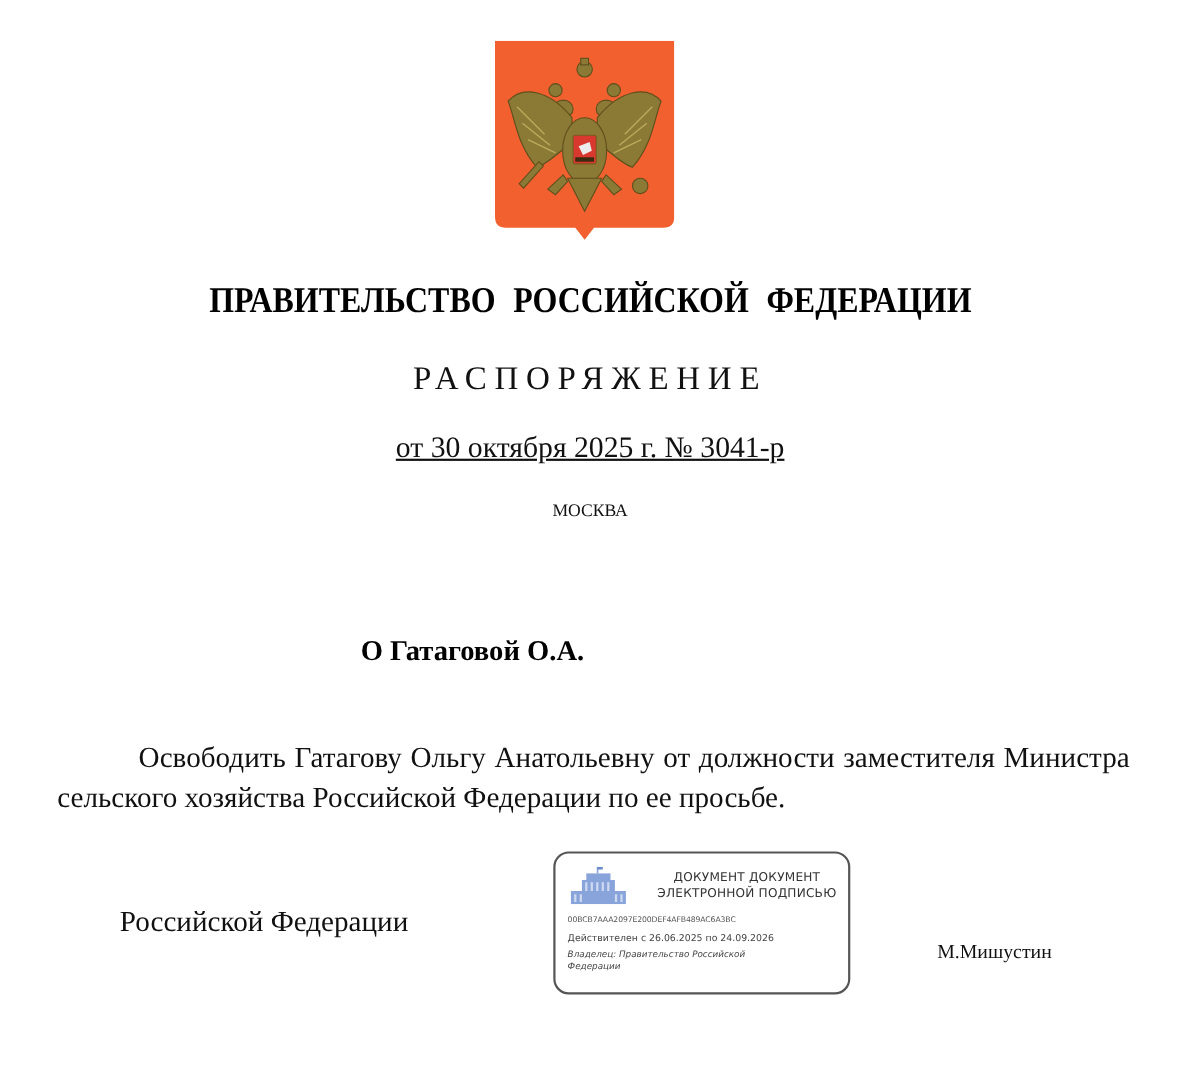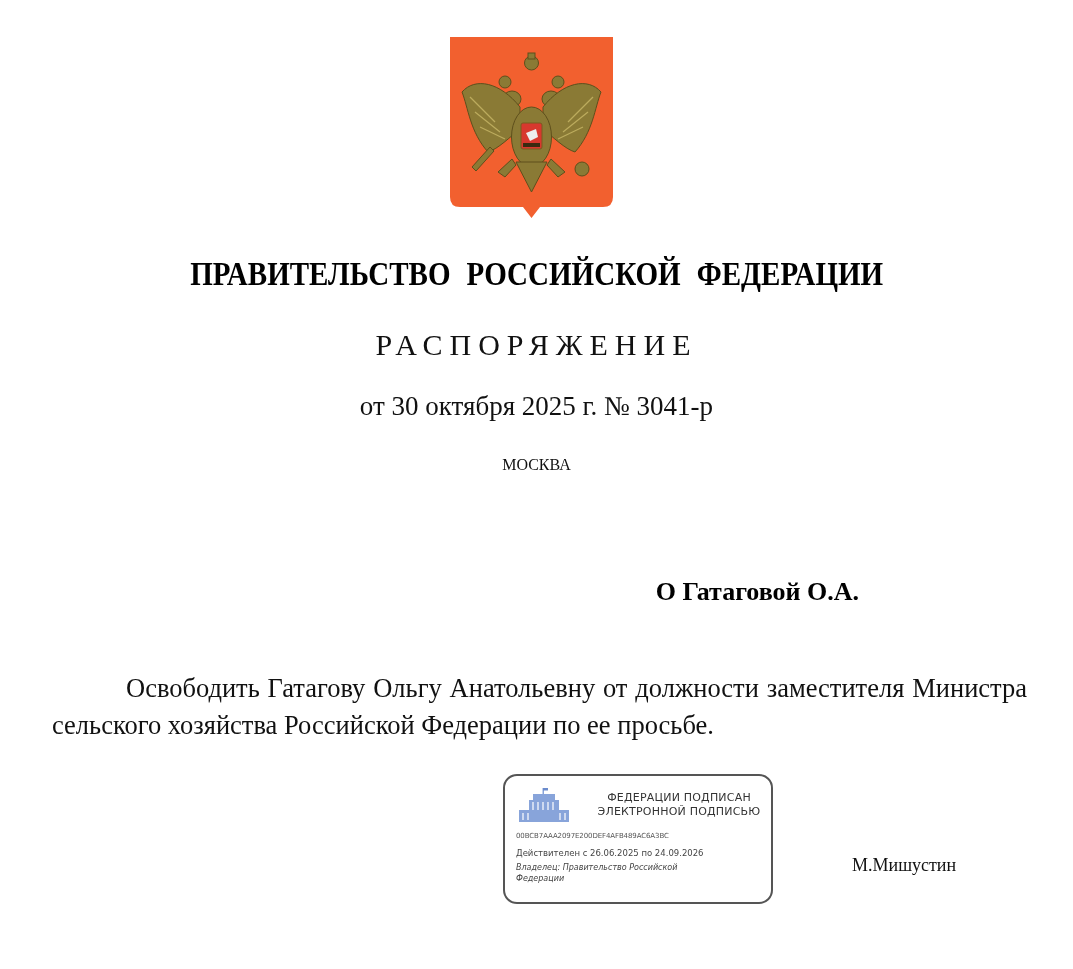--- a/index.html
+++ b/index.html
@@ -48,36 +48,37 @@
       color: #111;
     }
     .doc-date {
       position: absolute;
       left: 0;
       width: 1073px;
       top: 391px;
       text-align: center;
       font-size: 27px;
       color: #111;
+      text-decoration: underline;
     }
     .doc-city {
       position: absolute;
       left: 0;
       width: 1073px;
       top: 456px;
       text-align: center;
       font-size: 16px;
       color: #111;
     }
     .doc-subject {
       position: absolute;
       left: 0;
       width: 859px;
       top: 577px;
-      text-align: right;
+      text-align: center;
       font-size: 26px;
       font-weight: bold;
       color: #000;
     }
     .doc-body {
       position: absolute;
       left: 52px;
       width: 975px;
       top: 670px;
       font-size: 26.5px;
@@ -210,20 +211,21 @@
 <div class="org-title">ПРАВИТЕЛЬСТВО  РОССИЙСКОЙ  ФЕДЕРАЦИИ</div>
 <div class="doc-type">РАСПОРЯЖЕНИЕ</div>
 <div class="doc-date">от 30 октября 2025 г. № 3041-р</div>
 <div class="doc-city">МОСКВА</div>
 
 <div class="doc-subject">О Гатаговой О.А.</div>
 
 <div class="doc-body">Освободить Гатагову Ольгу Анатольевну от должности заместителя Министра сельского хозяйства Российской Федерации по ее просьбе.</div>
 
 <div class="signer-title">
+  <div>Российской Федерации</div>
 </div>
 
 <div class="stamp">
   <svg class="building" viewBox="0 0 54 34">
     <g fill="#7C9BD6" opacity="0.9">
       <rect x="25.5" y="0" width="1.5" height="6"></rect>
       <rect x="26" y="0" width="5" height="2.5" fill="#5B7FC7"></rect>
       <rect x="16" y="6" width="22" height="6"></rect>
       <rect x="12" y="12" width="30" height="12"></rect>
       <rect x="2" y="22" width="50" height="12"></rect>
@@ -234,21 +236,21 @@
       <rect x="25" y="14" width="2" height="8"></rect>
         <rect x="30" y="14" width="2" height="8"></rect>
       <rect x="35" y="14" width="2" height="8"></rect>
       <rect x="5" y="25" width="2" height="7"></rect>
         <rect x="10" y="25" width="2" height="7"></rect>
       <rect x="42" y="25" width="2" height="7"></rect>
         <rect x="47" y="25" width="2" height="7"></rect>
     </g>
   </svg>
   <div class="heading">
-    <div>ФЕДЕРАЦИИ ПОДПИСАН</div>
+    <div>ДОКУМЕНТ ДОКУМЕНТ</div>
     <div>ЭЛЕКТРОННОЙ ПОДПИСЬЮ</div>
   </div>
   <div class="cert">00BCB7AAA2097E200DEF4AFB489AC6A3BC</div>
   <div class="valid">Действителен с 26.06.2025 по 24.09.2026</div>
   <div class="owner">
     <div>Владелец: Правительство Российской</div>
     <div>Федерации</div>
   </div>
 </div>
 

